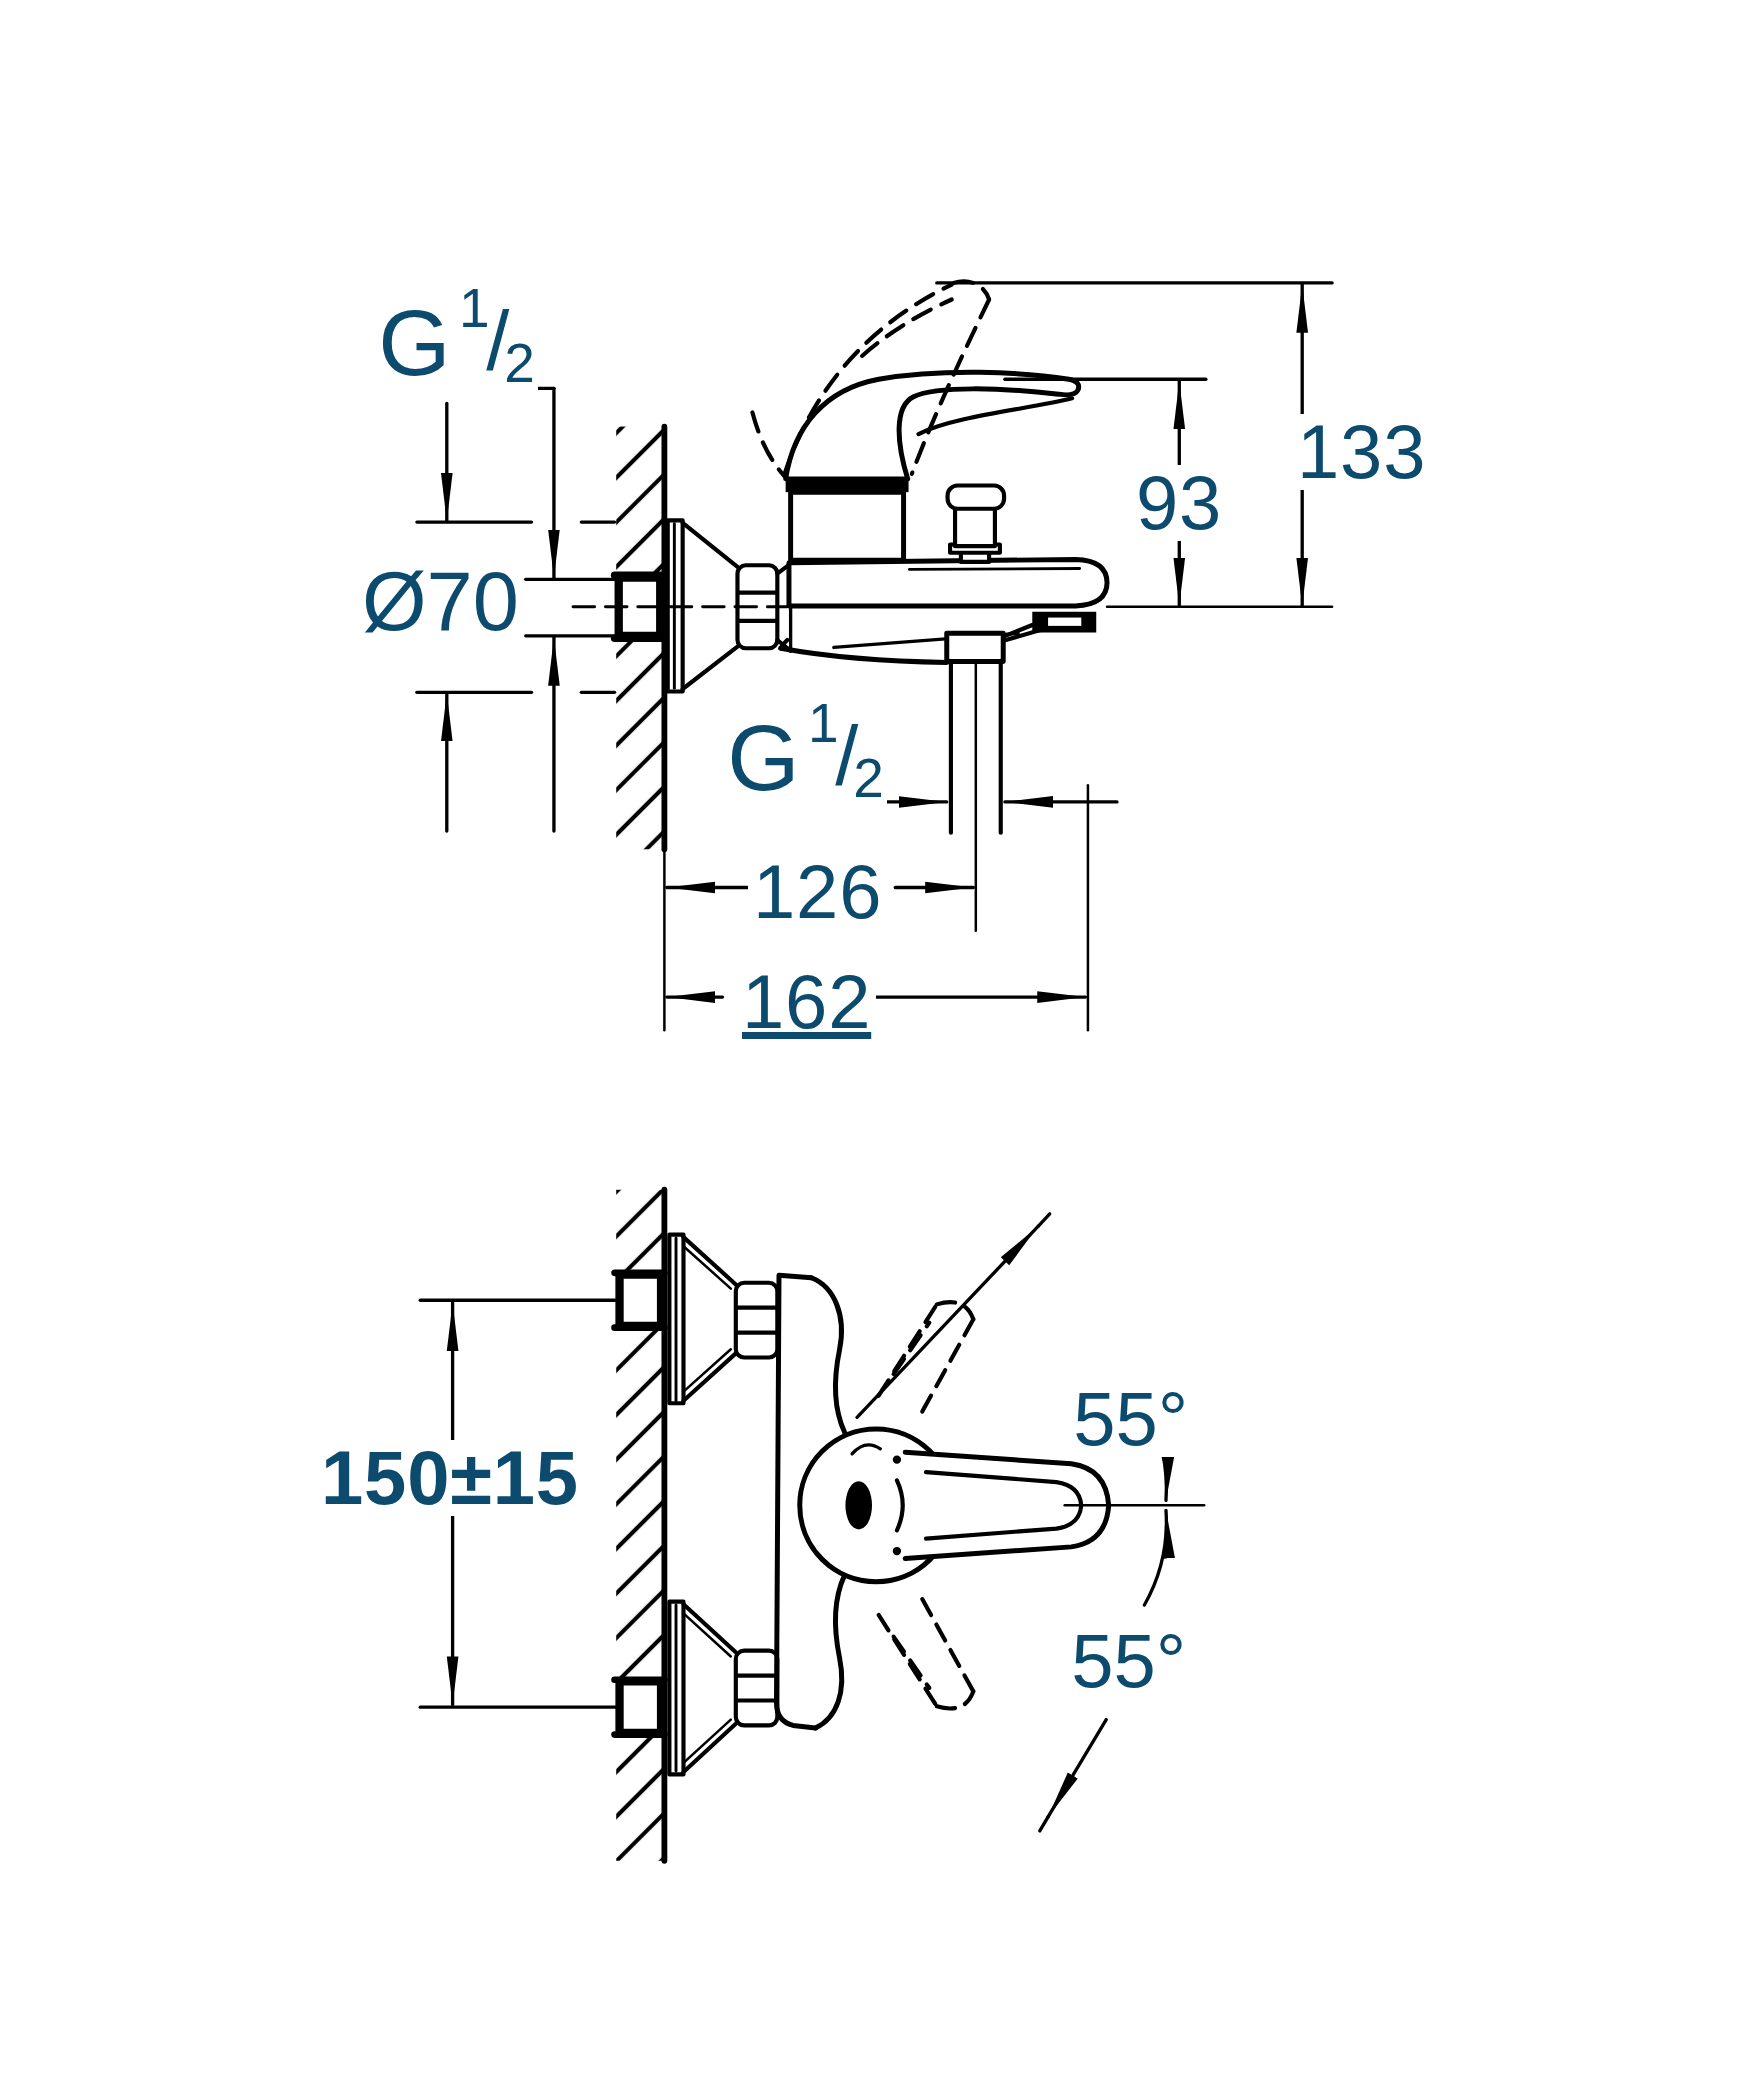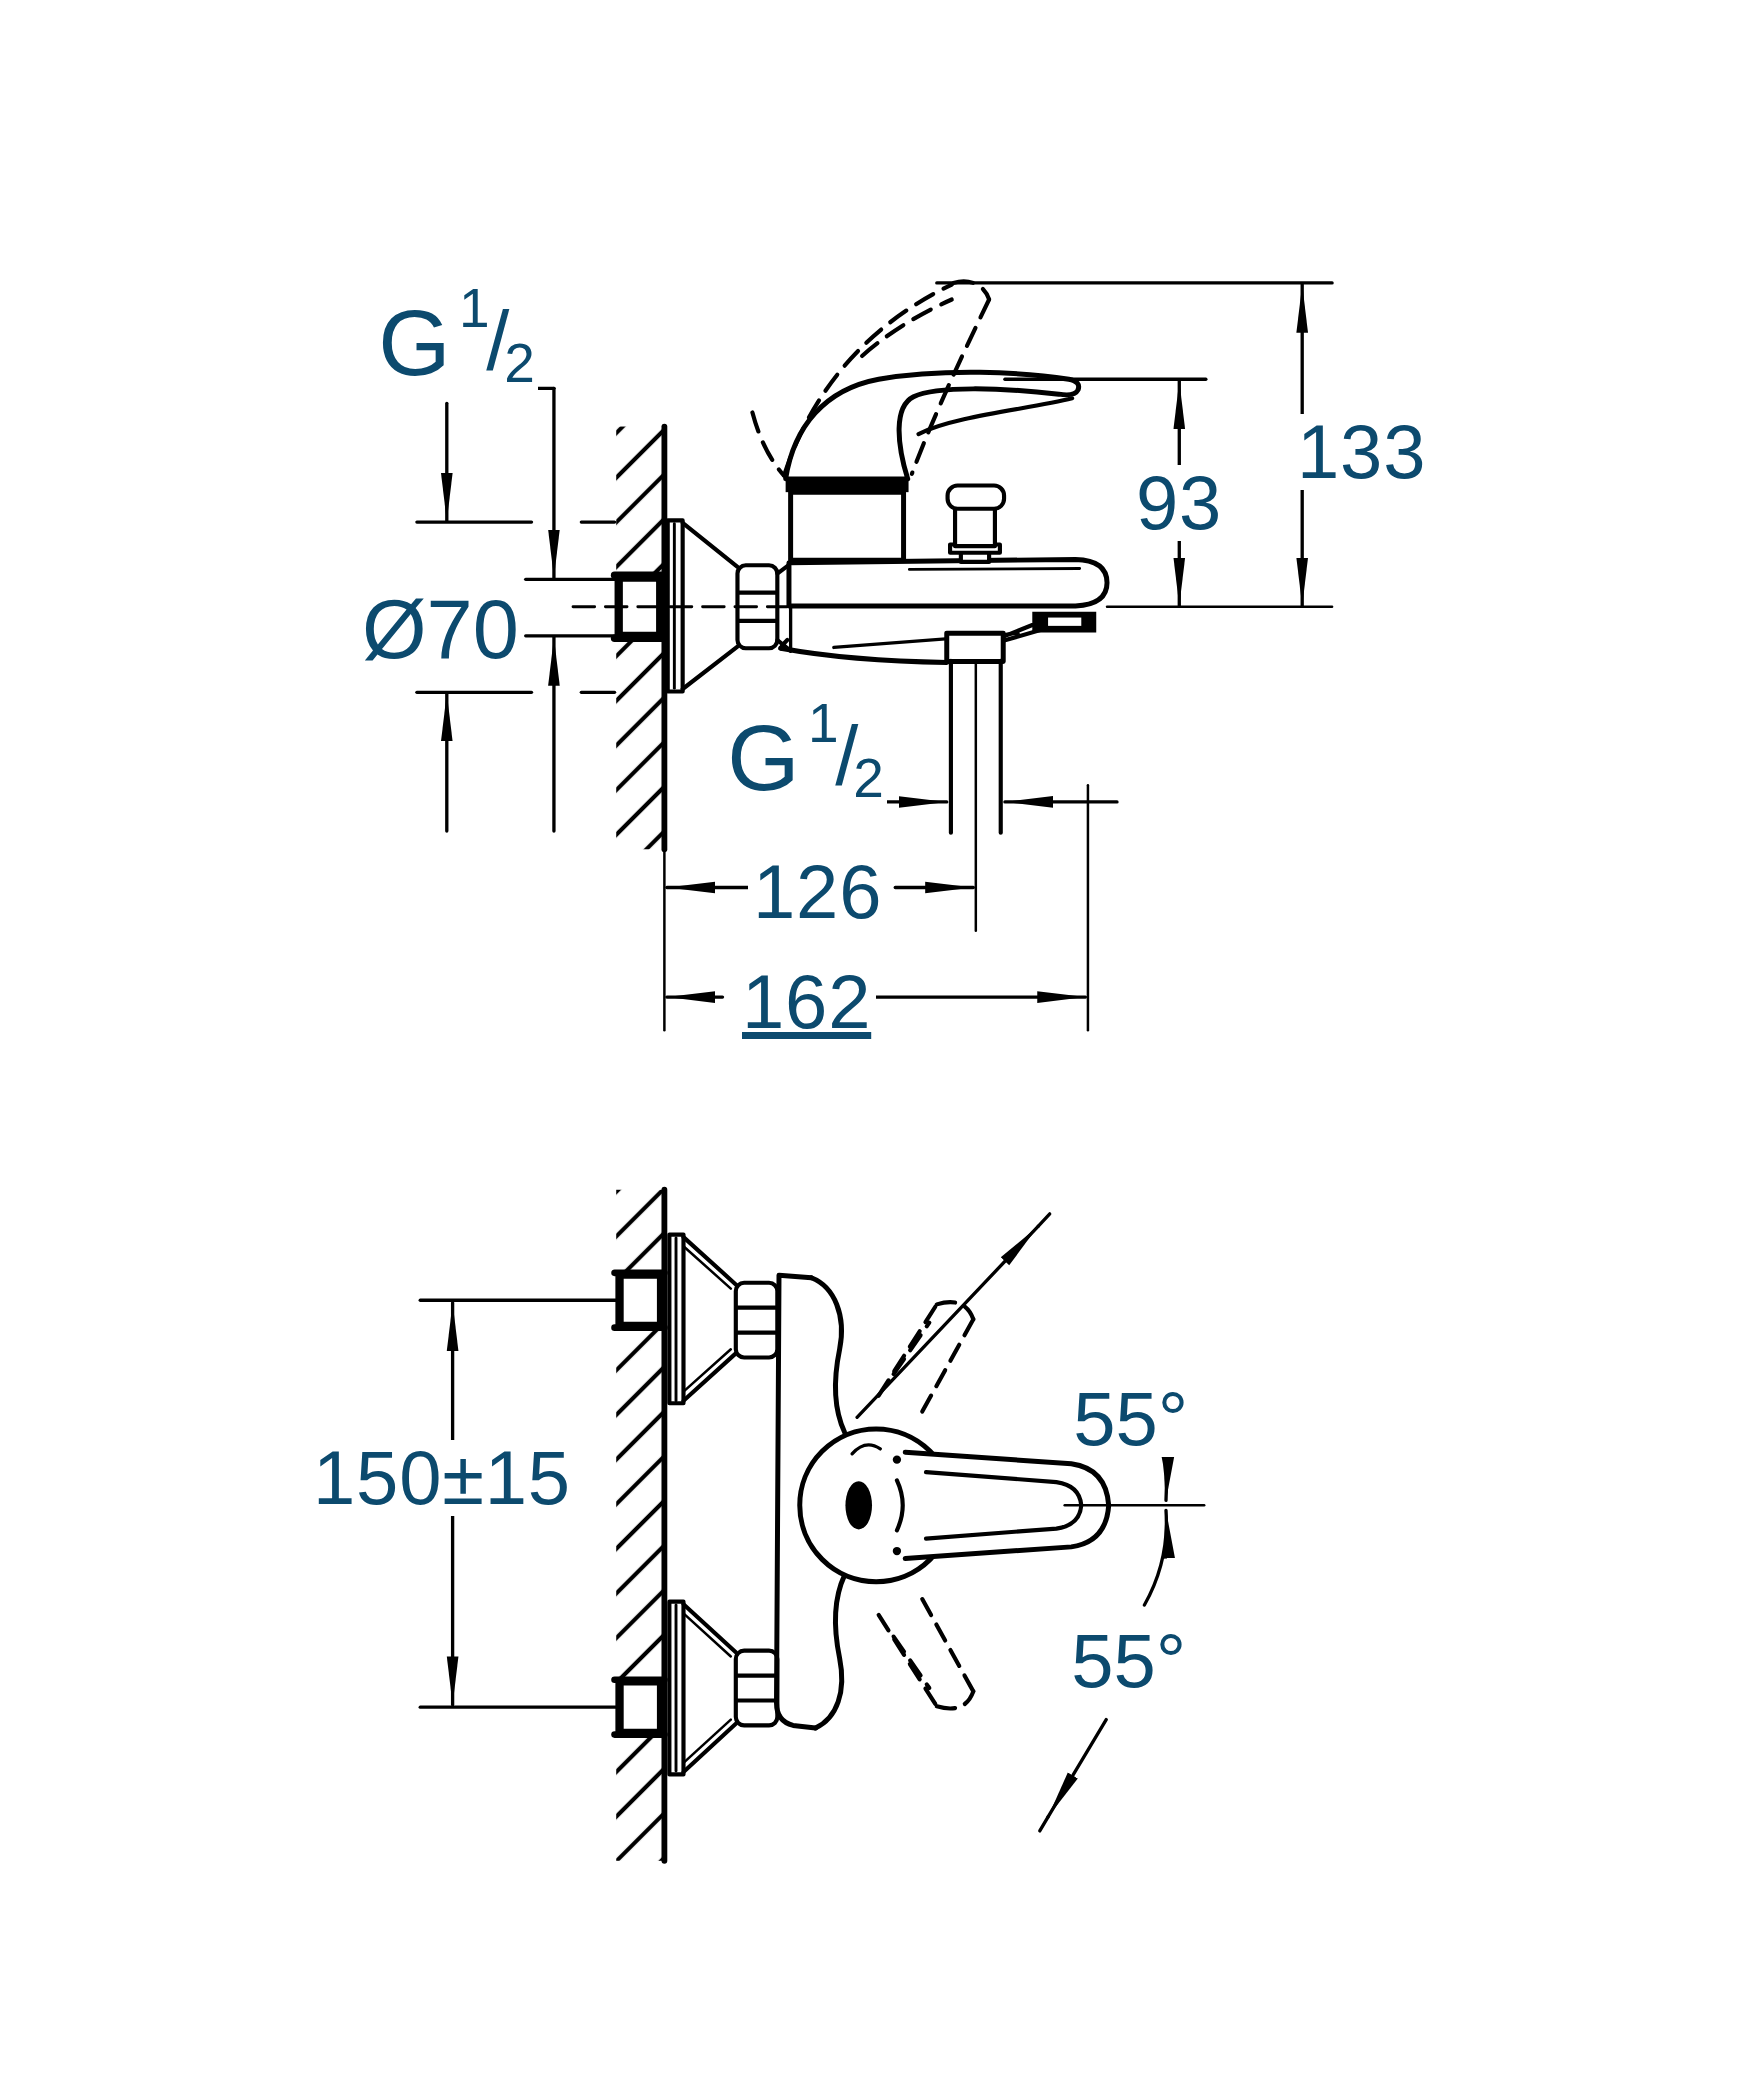--- a/index.html
+++ b/index.html
@@ -250,33 +250,33 @@
         <path d="M 1378,1692 Q 1408,1745 1404,1806" marker-end="url(#arw)"></path>
         <path d="M 1378,1932 Q 1408,1879 1404,1818" marker-end="url(#arw)"></path>
       </g>
     </g>
   </svg>
 
   <div class="lbl gfrac" style="left:375px;top:281px;">
     <span class="gmain">G</span><span class="gsup">1</span><span class="gslash">/</span><span class="gsub">2</span>
   </div>
 
-  <div class="lbl" style="left:362px;top:588px;font-size:83px;">Ø70</div>
+  <div class="lbl" style="left:362px;top:560px;font-size:83px;">Ø70</div>
 
   <div class="lbl dim" style="left:1131px;top:465px;">93</div>
 
   <div class="lbl dim" style="left:1244px;top:414px;margin-left:48px;">133</div>
 
   <div class="lbl gfrac" style="left:724px;top:696px;">
     <span class="gmain">G</span><span class="gsup">1</span><span class="gslash">/</span><span class="gsub">2</span>
   </div>
 
   <div class="lbl dim" style="left:748px;top:854px;">126</div>
 
   <div class="lbl dim" style="left:737px;top:964px;text-decoration:underline;">162</div>
 
-  <div class="lbl dim" style="left:308px;top:1440px;">150±15</div>
+  <div class="lbl dim" style="left:316px;top:1440px;font-weight:bold;">150±15</div>
 
   <div class="lbl angle" style="left:1070px;top:1381px;">55°</div>
 
   <div class="lbl angle" style="left:1068px;top:1623px;">55°</div>
 </div>
 
 
 </body></html>

